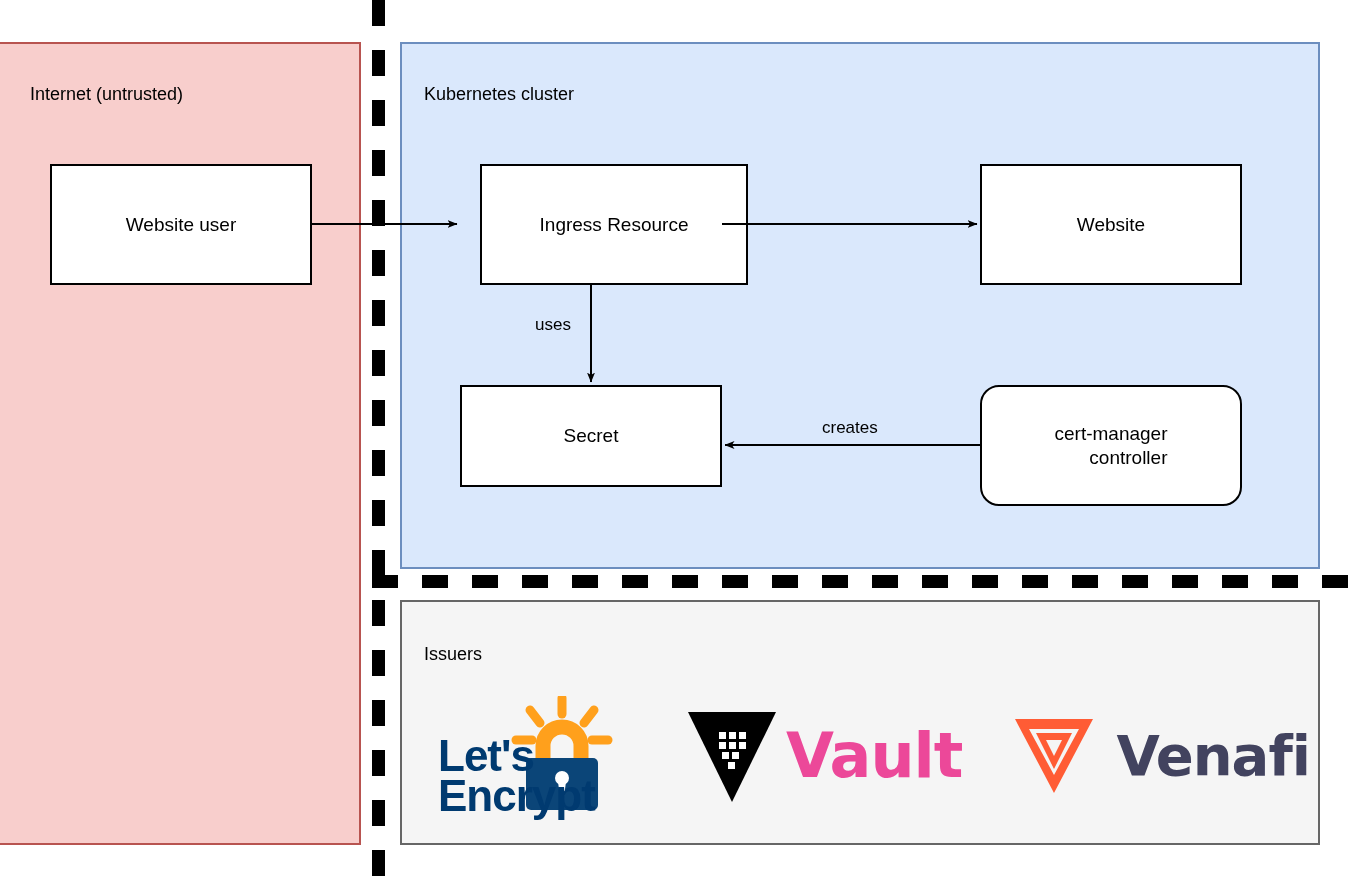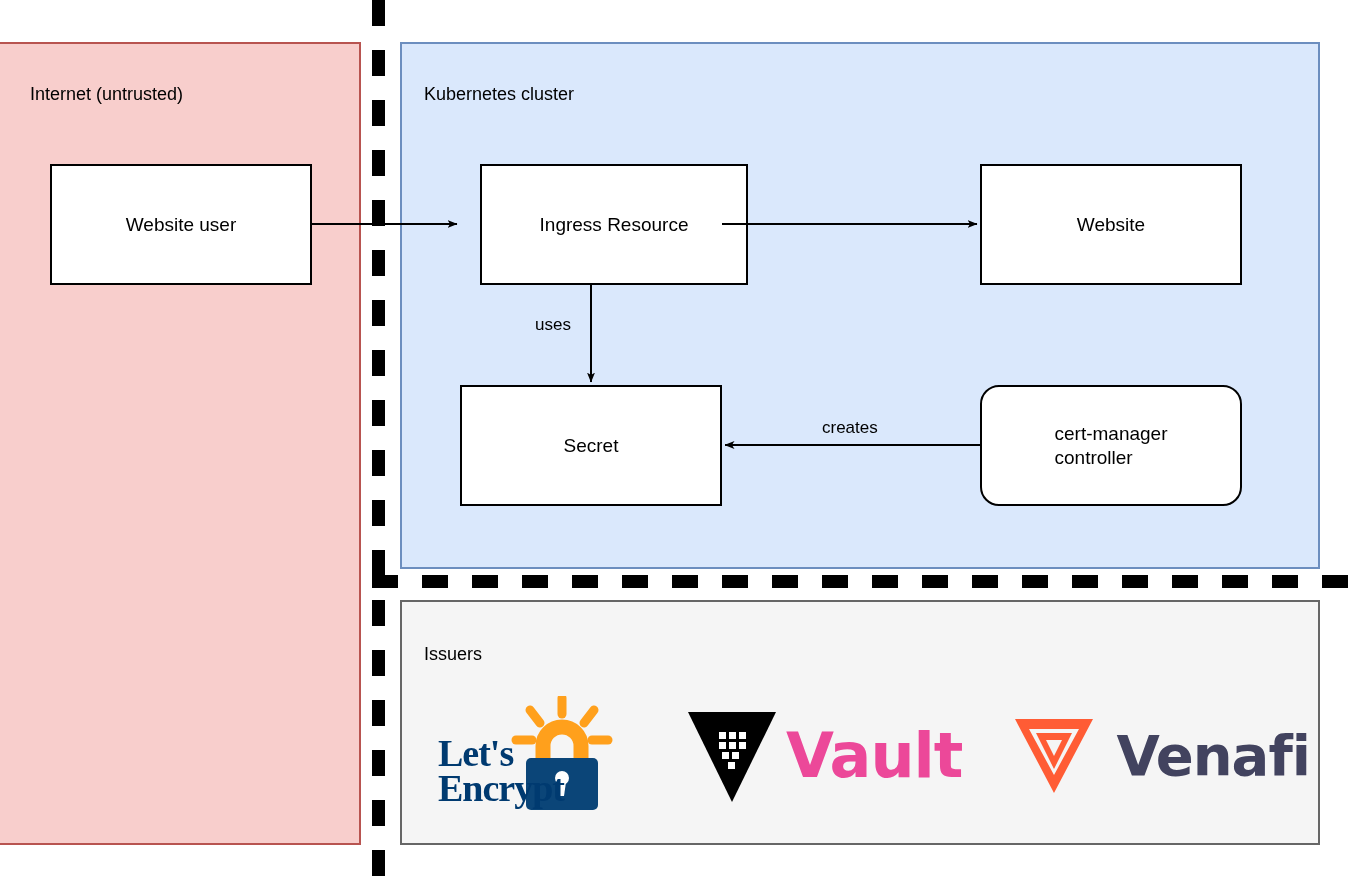--- a/index.html
+++ b/index.html
@@ -81,29 +81,29 @@
 
   
   .node {
     position: absolute;
     box-sizing: border-box;
     background: #ffffff;
     border: 2px solid #000000;
     display: flex;
     align-items: center;
     justify-content: center;
-    text-align: left;
+    text-align: right;
     font-size: 19px;
     color: #000000;
     line-height: 1.25;
   }
   #node-website-user   { left: 50px;  top: 164px; width: 262px; height: 121px; }
   #node-ingress        { left: 480px; top: 164px; width: 268px; height: 121px; }
   #node-website        { left: 980px; top: 164px; width: 262px; height: 121px; }
-  #node-secret         { left: 460px; top: 385px; width: 262px; height: 121px; }
+  #node-secret         { left: 460px; top: 385px; width: 262px; height: 102px; }
   #node-certmanager    { left: 980px; top: 385px; width: 262px; height: 121px; border-radius: 19px; }
 
   
   .conn { position: absolute; }
   .edge-label {
     position: absolute;
     font-size: 17px;
     color: #000000;
     background: transparent;
     white-space: nowrap;
@@ -122,24 +122,24 @@
   .logo {
     position: relative;
     display: flex;
     align-items: center;
   }
   #logo-letsencrypt { margin-left: 18px; }
   #logo-vault       { margin-left: 68px; }
   #logo-venafi      { margin-left: 50px; }
 
   .le-text {
-    font-family: Liberation Serif, serif;
+    font-family: Liberation Sans, sans-serif;
     font-weight: bold;
     color: #003a70;
-    font-size: 38px;
+    font-size: 44px;
     line-height: 0.92;
     letter-spacing: -1px;
   }
   .vault-text {
     font-family: "DejaVu Sans", sans-serif;
     font-weight: bold;
     color: #ec4899;
     font-size: 62px;
     letter-spacing: -1px;
     margin-left: 8px;

